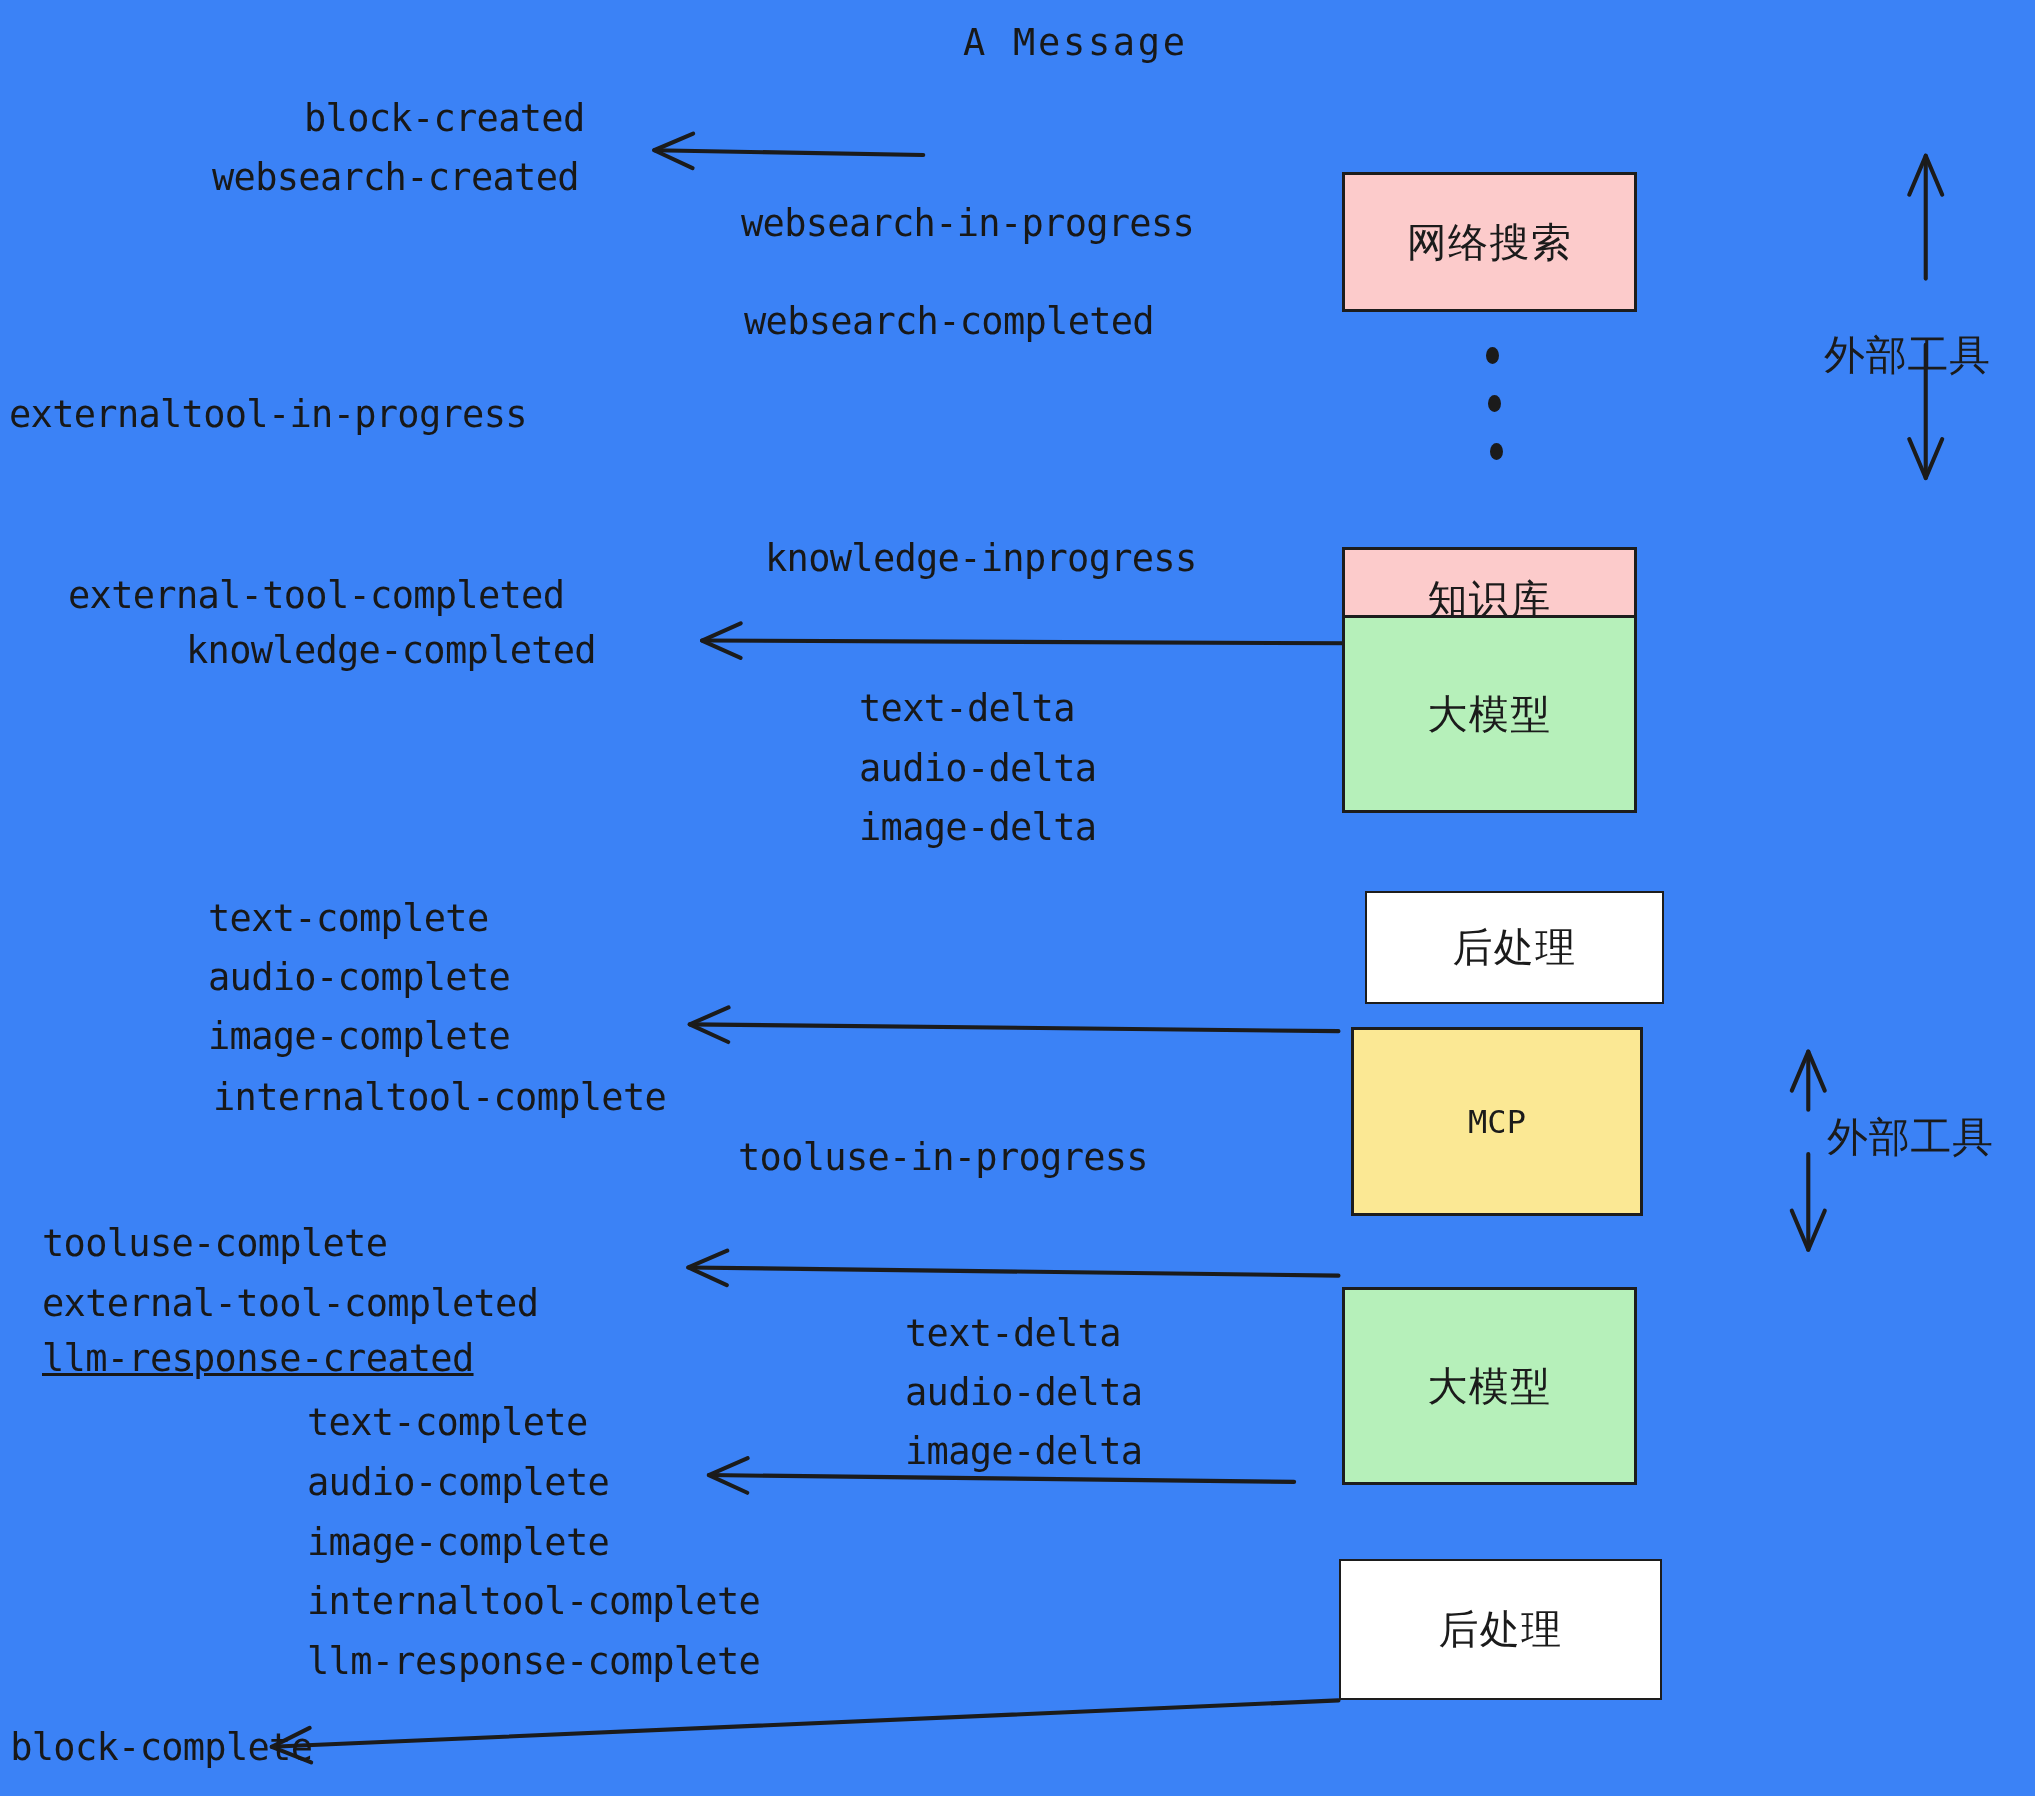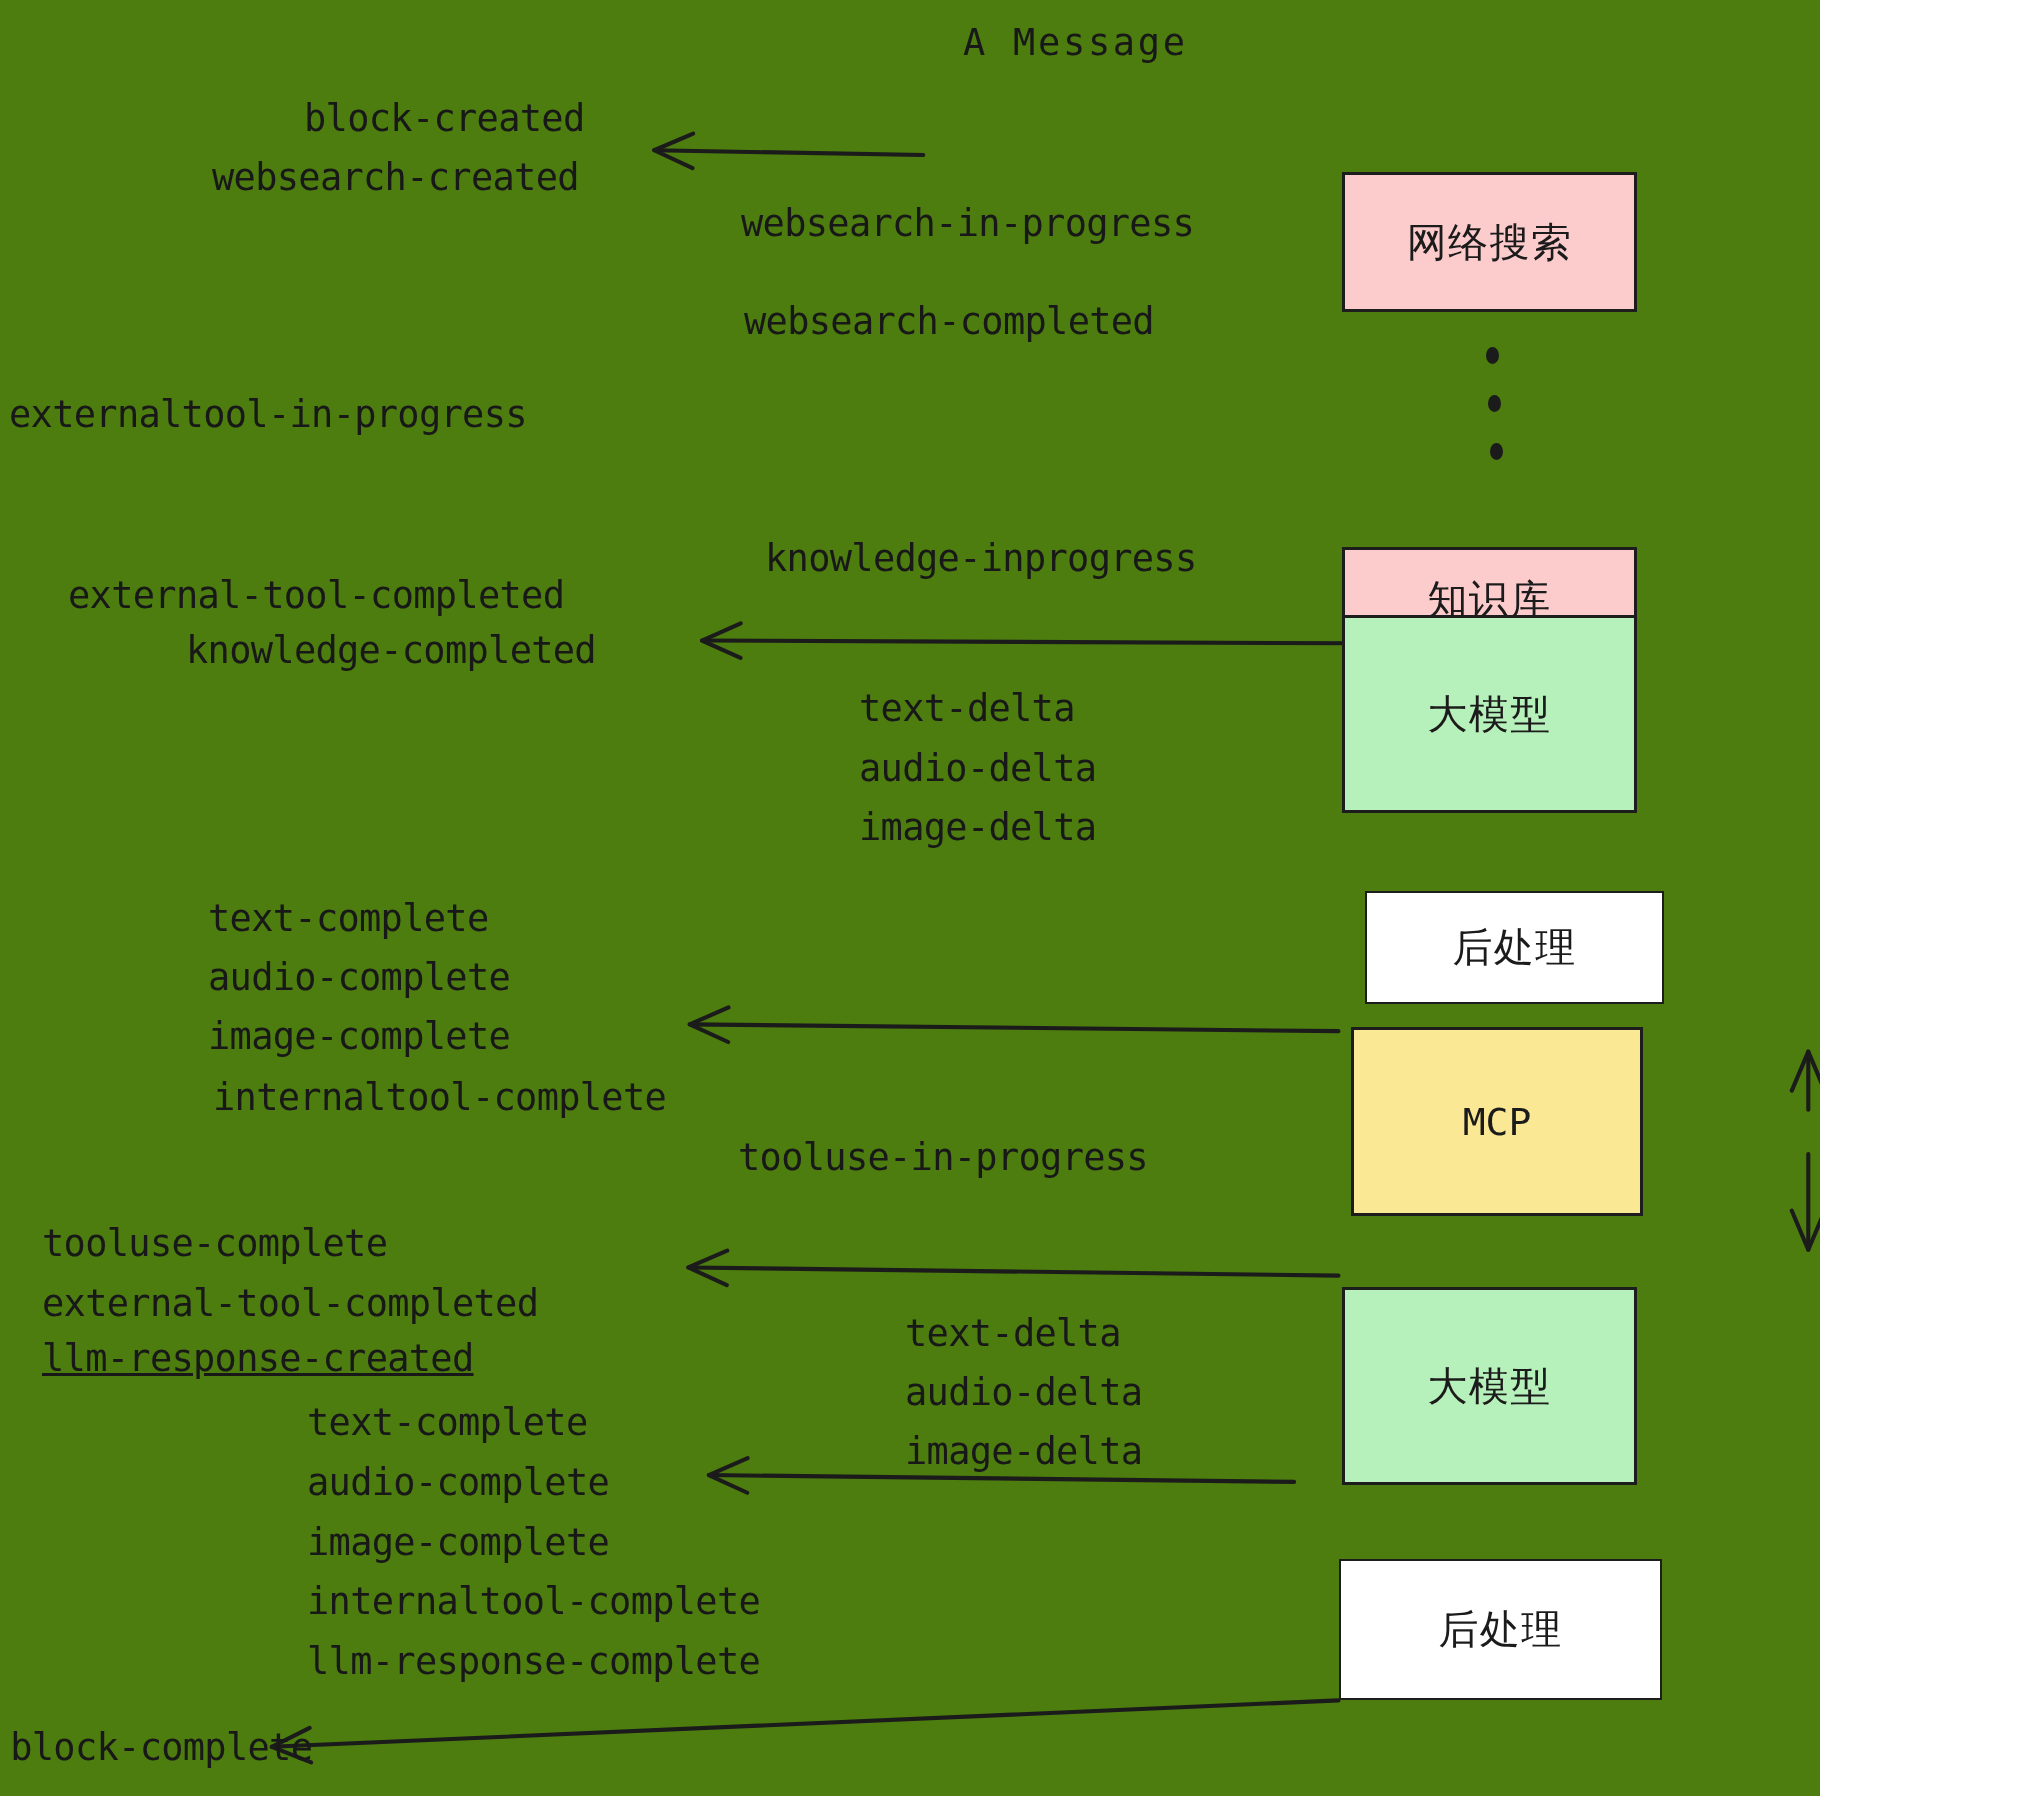--- a/index.html
+++ b/index.html
@@ -1,19 +1,19 @@
 <!DOCTYPE html>
 <html style="font-size:11px"><head>
 <meta charset="utf-8">
 <style>
   html,body{margin:0;padding:0;background:#fff;}
   #stage{
     position:relative;
-    width:1820px;height:1796px;
-    background:#4d7c0f;
+    width:2035px;height:1796px;
+    background:#3b82f6;
     overflow:hidden;
     font-family:"DejaVu Sans Mono","Liberation Mono",monospace;
     color:#1b1b1b;
     text-align:center;
   }
   .evt{
     position:absolute;
     white-space:pre;
     font-family:"DejaVu Sans Mono","Liberation Mono",monospace;
     font-size:37px;
@@ -36,21 +36,21 @@
     border:3.4px solid #1d1d1d;
     display:flex;
     align-items:center;
     justify-content:center;
     font-family:"DejaVu Sans","Liberation Sans",sans-serif;
     font-size:40px;
     color:#1b1b1b;
     letter-spacing:1.4px;
   }
   .node.plain{background:#ffffff;border-width:2.7px;}
-  .node.mono{font-family:"DejaVu Sans Mono","Liberation Mono",monospace;font-size:38px;letter-spacing:0;}
+  .node.mono{font-family:"DejaVu Sans Mono","Liberation Mono",monospace;font-size:32px;letter-spacing:0;}
   .grouplabel{
     position:absolute;
     white-space:pre;
     font-family:"DejaVu Sans","Liberation Sans",sans-serif;
     font-size:41px;
     color:#1b1b1b;
     letter-spacing:0.7px;
   }
   .dot{
     position:absolute;

